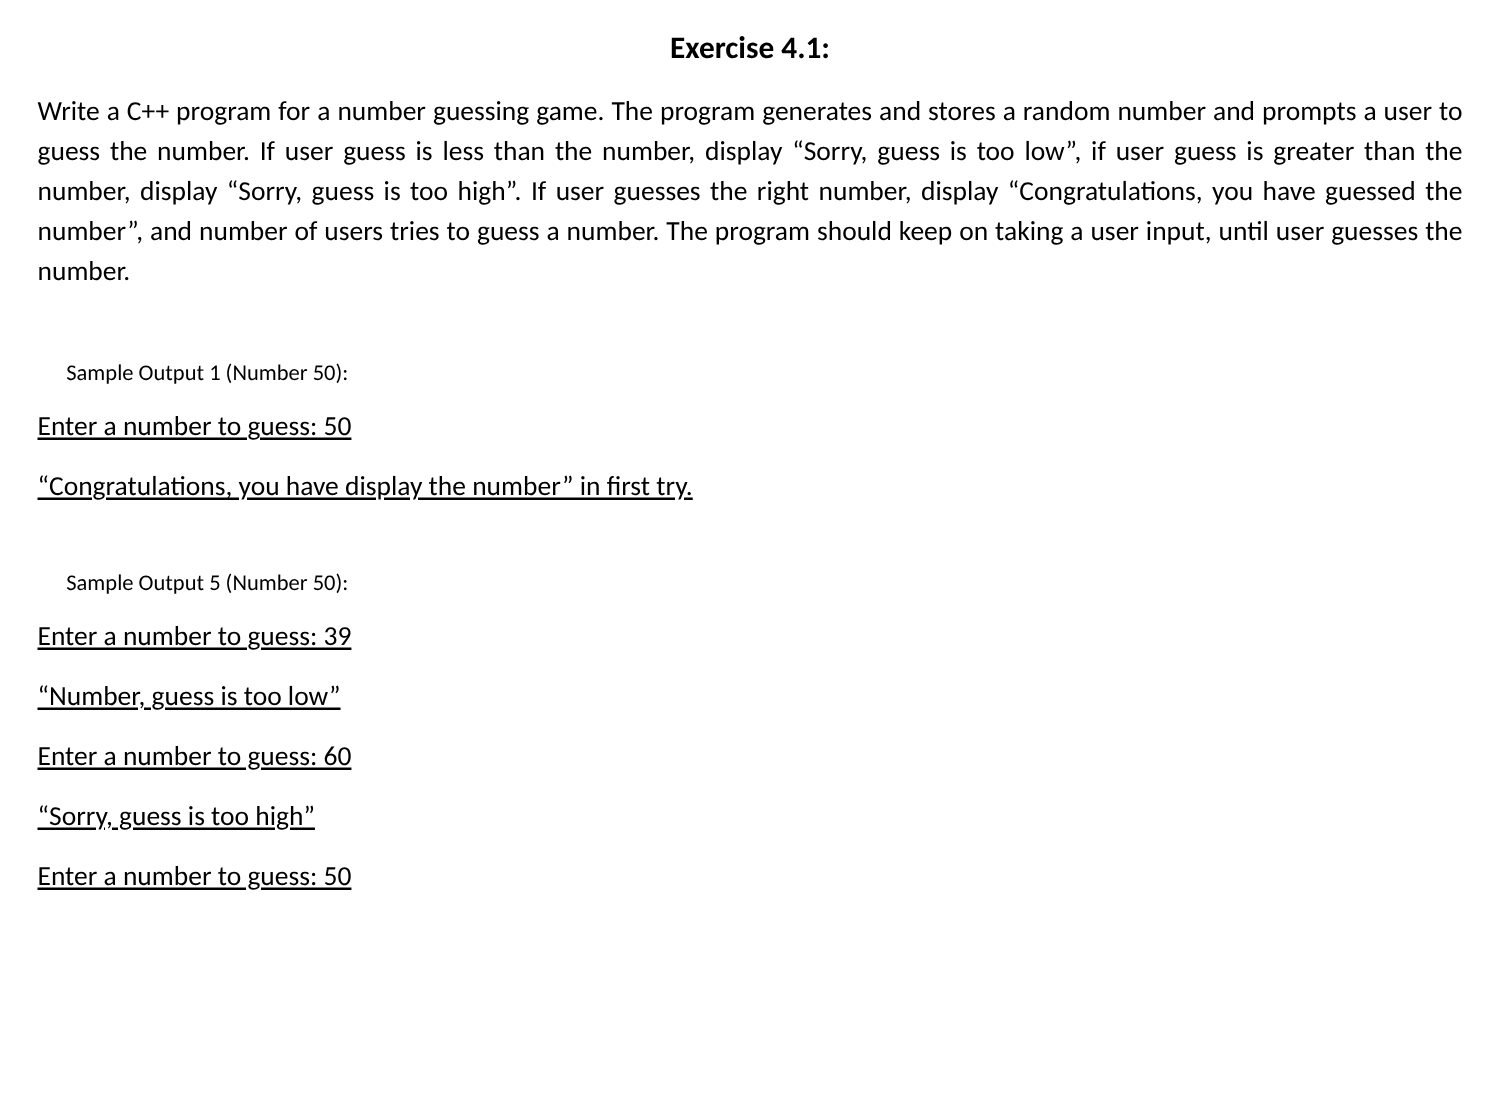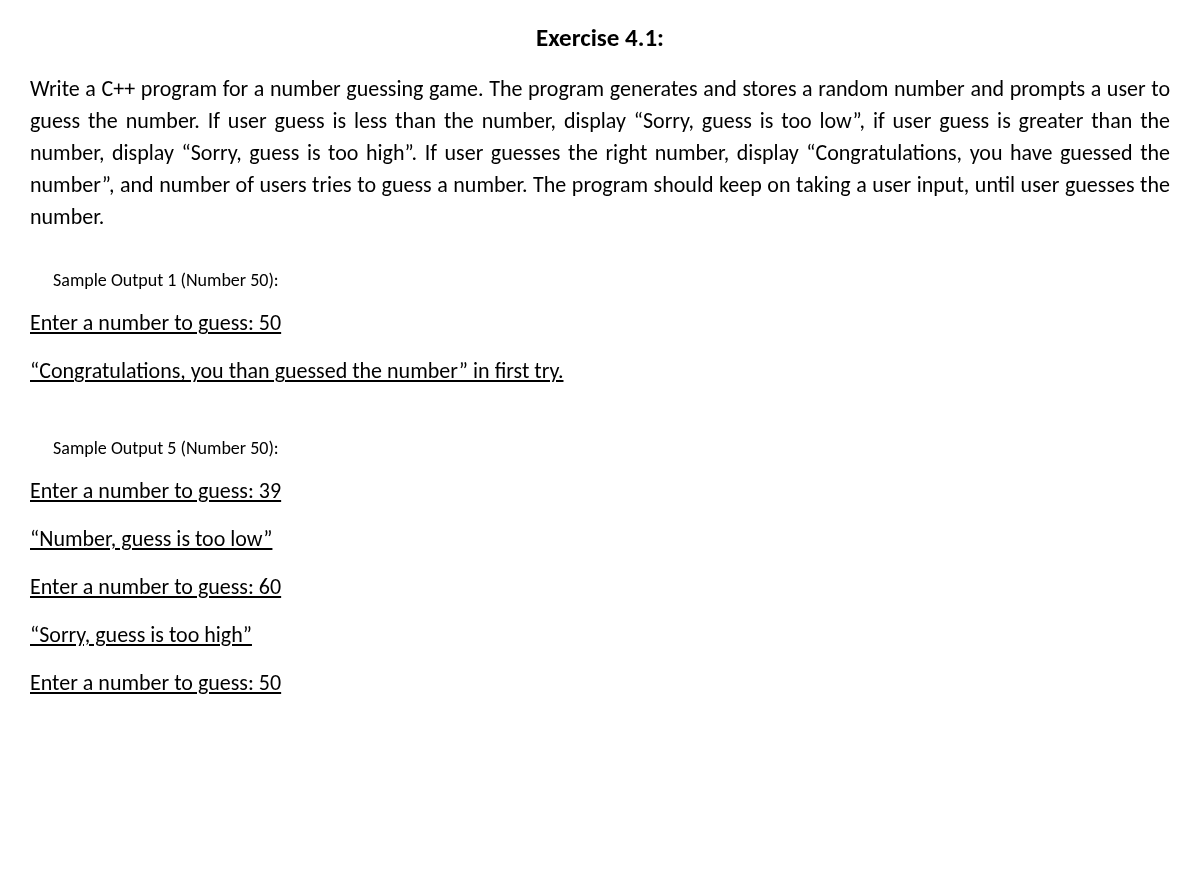--- a/index.html
+++ b/index.html
@@ -19,21 +19,21 @@
   .heading {
     font-size: 25px;
     font-weight: 700;
     margin-bottom: 20px;
     text-align: center;
   }
   .paragraph {
     font-size: 22px;
     line-height: 1.45;
     text-align: justify;
-    margin-bottom: 37px;
+    margin-bottom: 55px;
   }
   .sub-heading {
     font-size: 18px;
     font-weight: 400;
     margin-bottom: 16px;
     margin-left: 23px;
   }
   .line {
     font-size: 22px;
     line-height: 1.45;
@@ -46,20 +46,20 @@
 </style>
 </head>
 <body>
 
 <div class="heading">Exercise 4.1:</div>
 
 <div class="paragraph">Write a C++ program for a number guessing game. The program generates and stores a random number and prompts a user to guess the number. If user guess is less than the number, display “Sorry, guess is too low”, if user guess is greater than the number, display “Sorry, guess is too high”. If user guesses the right number, display “Congratulations, you have guessed the number”, and number of users tries to guess a number.  The program should keep on taking a user input, until user guesses the number.</div>
 
 <div class="sub-heading">Sample Output 1 (Number 50):</div>
 <div class="line">Enter a number to guess: 50</div>
-<div class="line">“Congratulations, you than guessed the number” in first try.</div>
+<div class="line">“Congratulations, you have display the number” in first try.</div>
 
 <div class="sub-heading section-gap">Sample Output 5 (Number 50):</div>
 <div class="line">Enter a number to guess: 39</div>
 <div class="line">“Number, guess is too low”</div>
 <div class="line">Enter a number to guess: 60</div>
 <div class="line">“Sorry, guess is too high”</div>
 <div class="line">Enter a number to guess: 50</div>
 
 </body></html>

